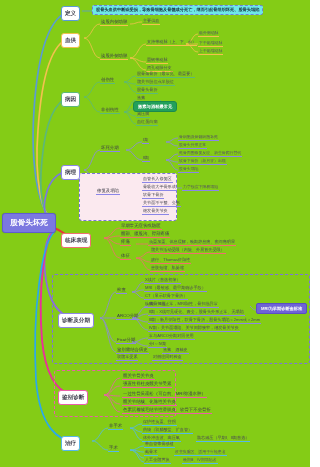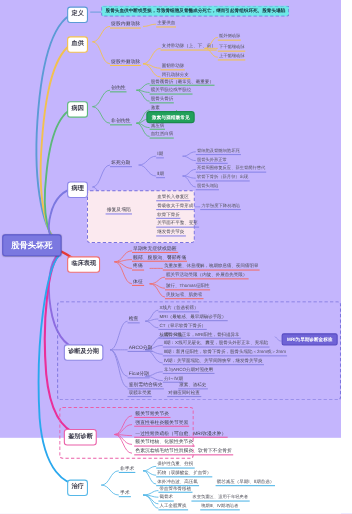--- a/index.html
+++ b/index.html
@@ -1,19 +1,19 @@
 <!DOCTYPE html>
 <html><head>
 <meta charset="utf-8">
 <style>
   html,body{margin:0;padding:0;background:#ffffff;}
   body{width:310px;height:467px;overflow:hidden;
        font-family:"Liberation Sans","DejaVu Sans",sans-serif;
        -webkit-font-smoothing:none;}
-  #stage{position:relative;width:310px;height:398px;background:#c4b5fd;}
+  #stage{position:relative;width:310px;height:467px;background:#84cc16;}
   svg.links{position:absolute;left:0;top:0;width:310px;height:467px;pointer-events:none;}
 
   .node{position:absolute;white-space:nowrap;line-height:1;}
 
   
   .root{
     left:2px;top:213px;width:52px;height:18px;
     background:#7b78e0;border:1px solid #5f5cd0;border-radius:3px;
     color:#ffffff;font-size:7.5px;font-weight:bold;
     display:flex;align-items:center;justify-content:center;

